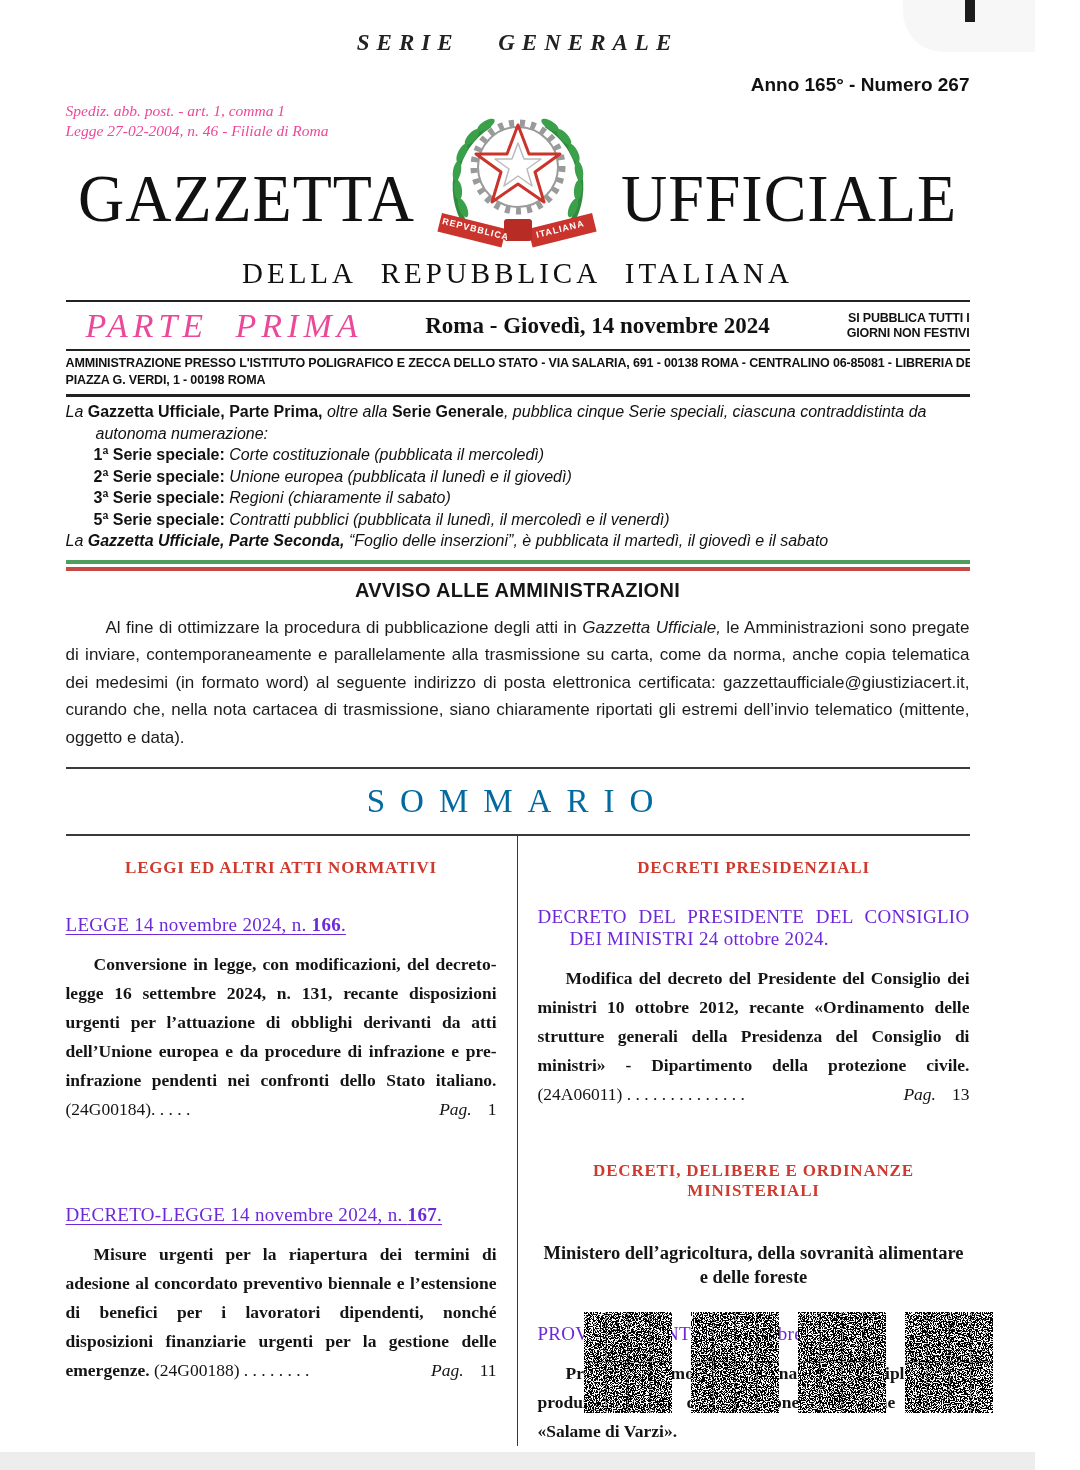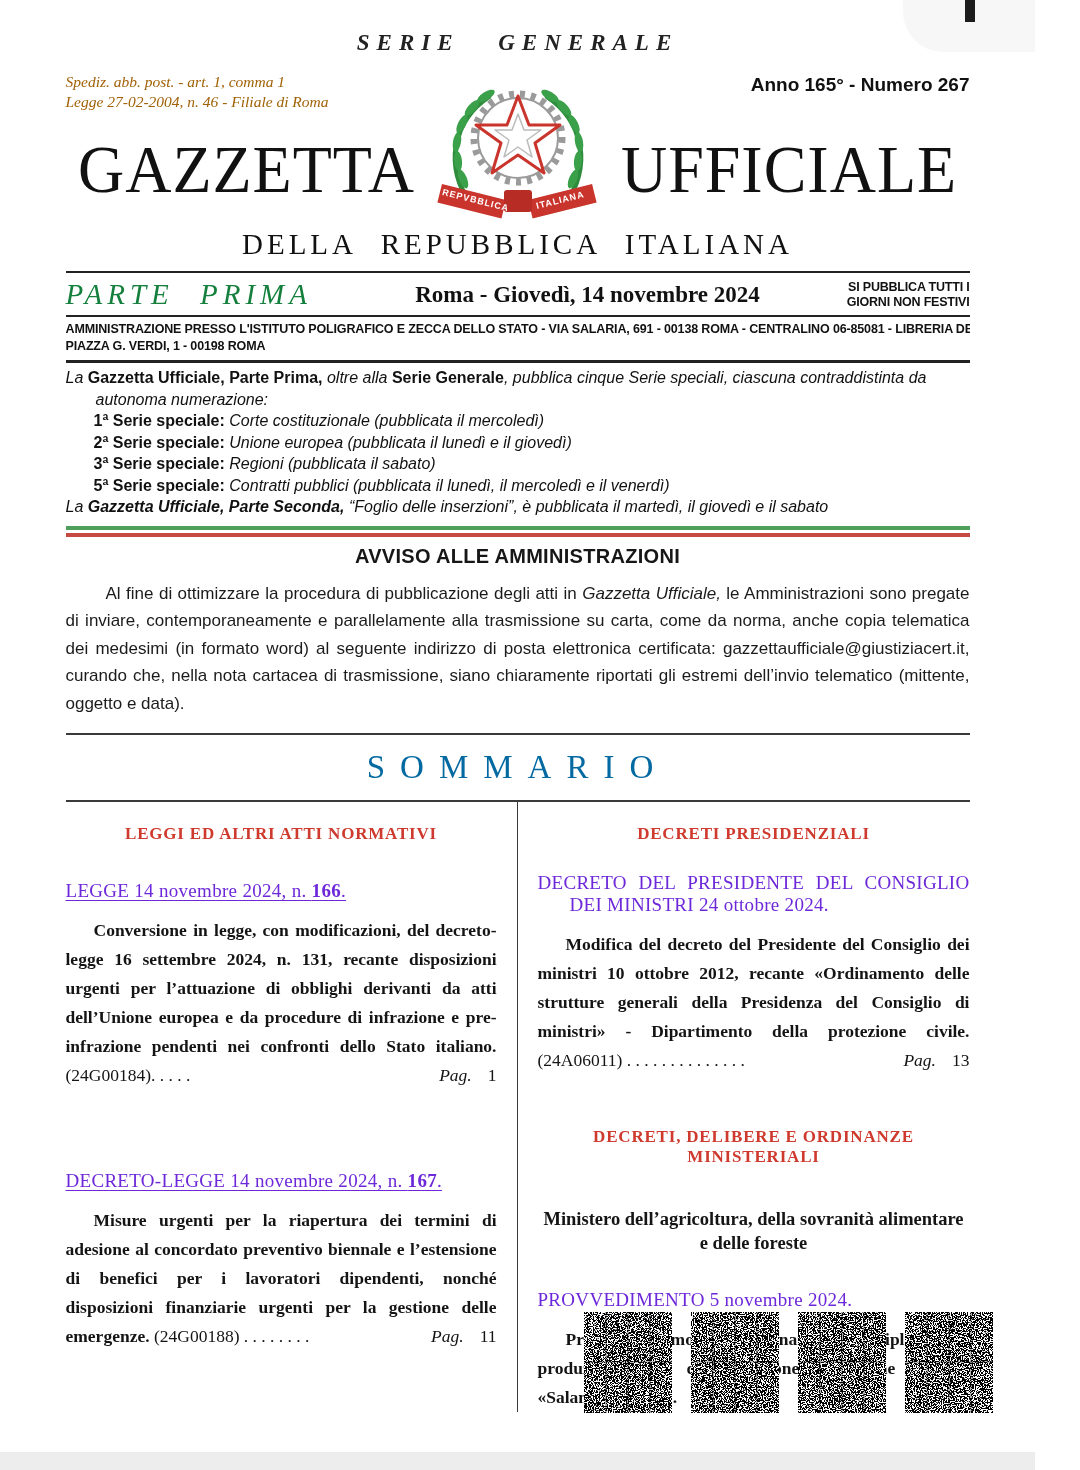--- a/index.html
+++ b/index.html
@@ -15,34 +15,34 @@
     position:absolute; top:0; right:0; width:132px; height:52px;
     background:#f7f7f7; border-bottom-left-radius:40px; z-index:5;
   }
   .corner-bar { position:absolute; top:0; left:62px; width:10px; height:22px; background:#1c1c1c; }
 
   .serie-generale {
     margin-top:30px; text-align:center; font-style:italic; font-weight:bold;
     font-size:23px; letter-spacing:7px; word-spacing:26px; color:#222;
   }
   .top-row { display:flex; justify-content:space-between; align-items:flex-start; margin-top:16px; }
-  .spediz { font-style:italic; font-size:15.5px; line-height:20px; color:#a16207; }
+  .spediz { font-style:italic; font-size:15.5px; line-height:20px; color:#ec4899;margin-top:29px; }
   .issue { font-family:"Liberation Sans", sans-serif; font-weight:bold; font-size:19px; color:#111; margin-top:2px; }
 
   .masthead { position:relative; margin-top:8px; height:100px; display:flex; justify-content:center; align-items:center; gap:206px; }
   .mast-word { font-size:64px; letter-spacing:1px; color:#111; transform:scaleY(1.06); white-space:nowrap; }
   .emblem { position:absolute; left:50%; top:-46px; transform:translateX(-50%); }
 
   .subtitle { text-align:center; font-size:29px; letter-spacing:4px; word-spacing:14px; color:#111; margin-top:8px; }
 
   .parte-row {
     margin-top:10px; border-top:2px solid #222; border-bottom:2px solid #222;
     display:flex; align-items:center; padding:5px 0 4px 0;
   }
-  .parte { font-style:italic; font-size:29px; letter-spacing:5px; word-spacing:14px; width:310px; color:#15803d; }
+  .parte { font-style:italic; font-size:34px; letter-spacing:5px; word-spacing:14px; width:310px; color:#ec4899;margin-left:20px; }
   .dateline { font-weight:bold; font-size:23px; flex:1; text-align:center; color:#111; }
   .publines { width:170px; text-align:right; font-family:"Liberation Sans", sans-serif; font-weight:bold; font-size:12.5px; line-height:15px; letter-spacing:-0.2px; color:#111; }
 
   .admin { padding:4px 0 5px 0; font-family:"Liberation Sans", sans-serif; font-weight:bold; font-size:12.5px; letter-spacing:-0.15px; line-height:17px; color:#111; }
   .admin div { white-space:nowrap; overflow:hidden; }
 
   .serie-block { border-top:3px solid #222; padding-top:4px; font-family:Liberation Sans, sans-serif; font-size:16px; line-height:21.5px; color:#111; }
   .sb-intro { padding-left:30px; text-indent:-30px; font-style:italic; }
   .sb-intro b, .sb-item b { font-style:normal; font-weight:bold; }
   .sb-item { margin-left:28px; font-style:italic; }
@@ -163,21 +163,21 @@
       <div>AMMINISTRAZIONE PRESSO L'ISTITUTO POLIGRAFICO E ZECCA DELLO STATO - VIA SALARIA, 691 - 00138 ROMA - CENTRALINO 06-85081 - LIBRERIA DELLO STATO</div>
       <div>PIAZZA G. VERDI, 1 - 00198 ROMA</div>
     </div>
 
     <div class="serie-block">
       <div class="sb-intro">
         <span>La </span><b>Gazzetta Ufficiale, Parte Prima,</b><span> oltre alla </span><b>Serie Generale</b><span>, pubblica cinque Serie speciali, ciascuna contraddistinta da autonoma numerazione:</span>
       </div>
       <div class="sb-item"><span class="sb-label">1ª Serie speciale:</span><span> Corte costituzionale (pubblicata il mercoledì)</span></div>
       <div class="sb-item"><span class="sb-label">2ª Serie speciale:</span><span> Unione europea (pubblicata il lunedì e il giovedì)</span></div>
-      <div class="sb-item"><span class="sb-label">3ª Serie speciale:</span><span> Regioni (pubblicata il sabato)</span></div>
+      <div class="sb-item"><span class="sb-label">3ª Serie speciale:</span><span> Regioni (chiaramente il sabato)</span></div>
       <div class="sb-item"><span class="sb-label">5ª Serie speciale:</span><span> Contratti pubblici (pubblicata il lunedì, il mercoledì e il venerdì)</span></div>
       <div class="sb-outro">
         <span>La </span><b>Gazzetta Ufficiale, Parte Seconda,</b><span> “Foglio delle inserzioni”, è pubblicata il martedì, il giovedì e il sabato</span>
       </div>
     </div>
 
     <div class="tricolor">
       <div class="g"></div>
       <div class="w"></div>
       <div class="r"></div>

